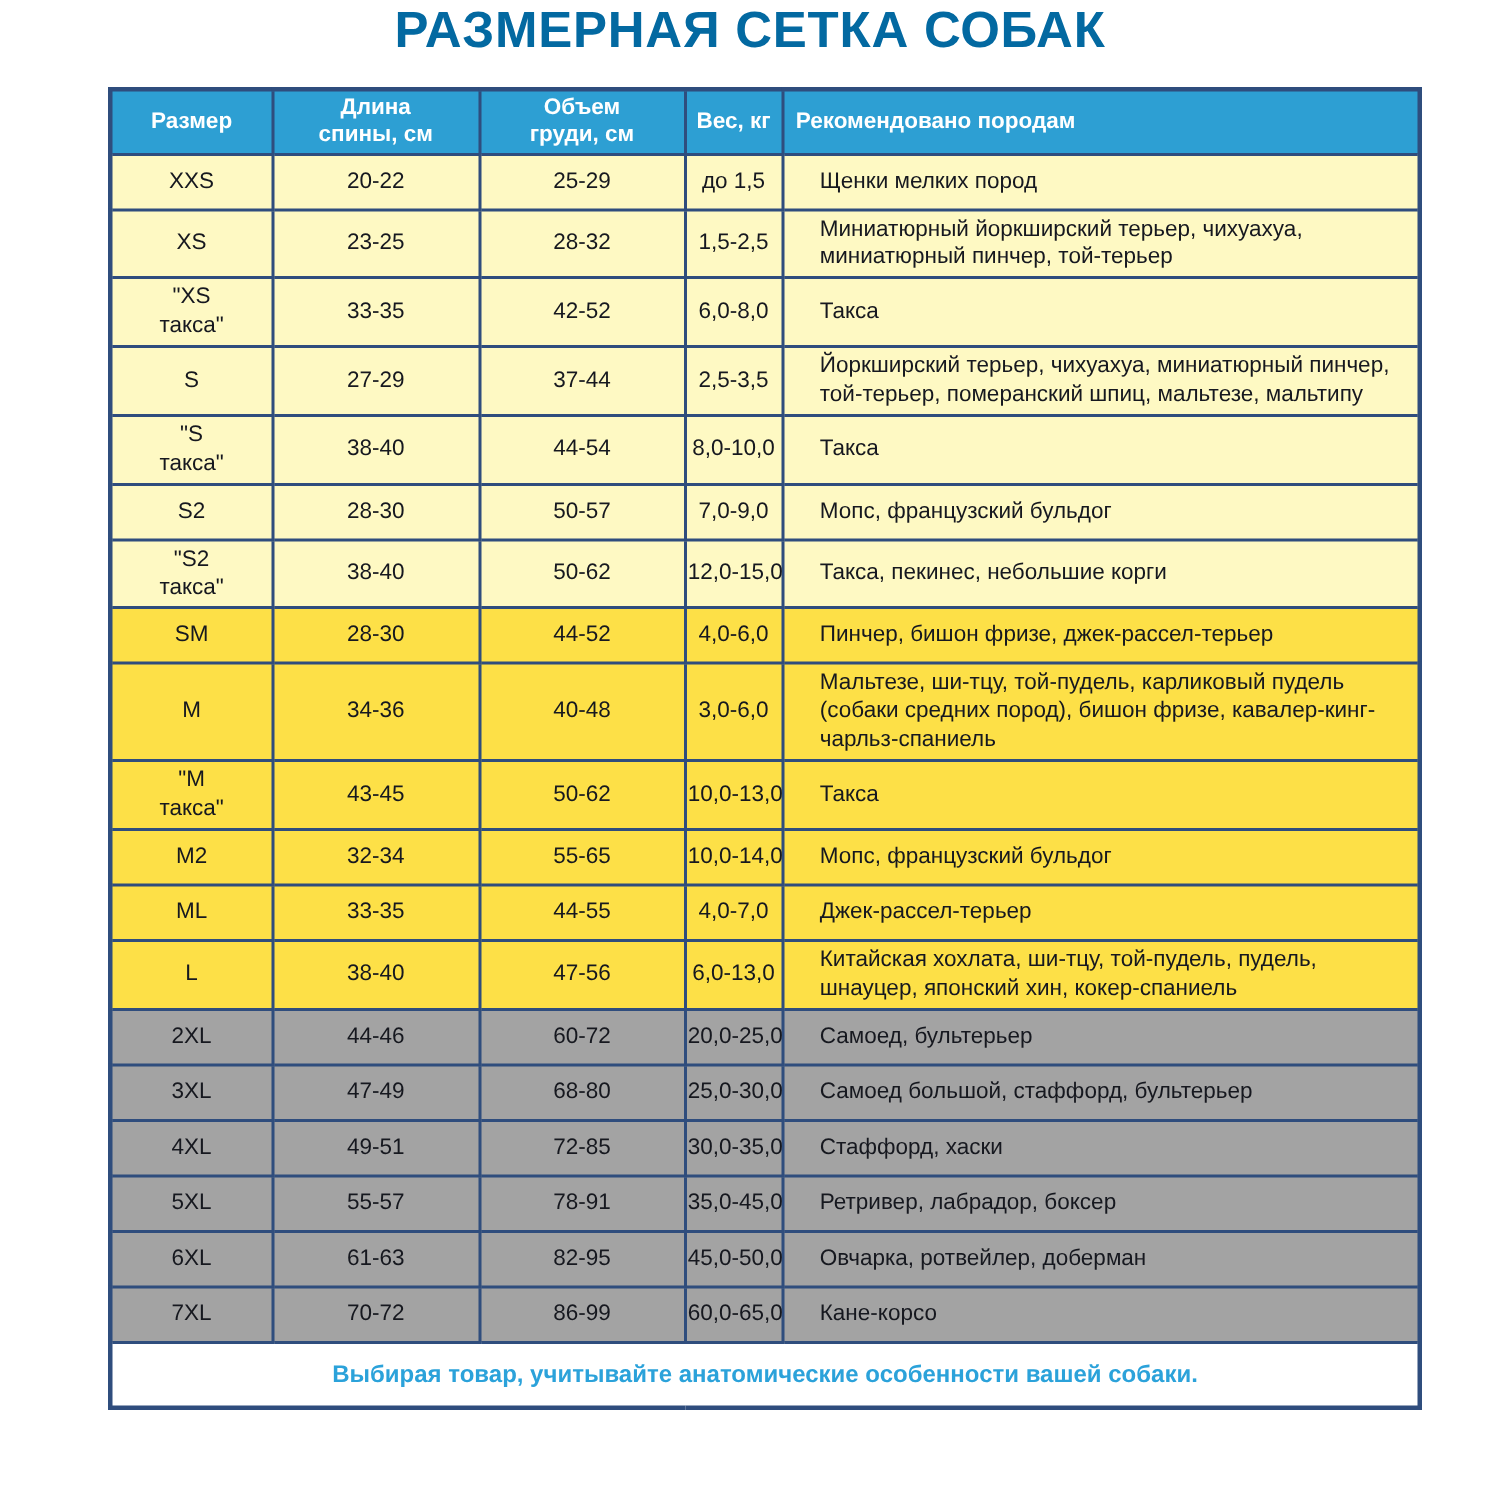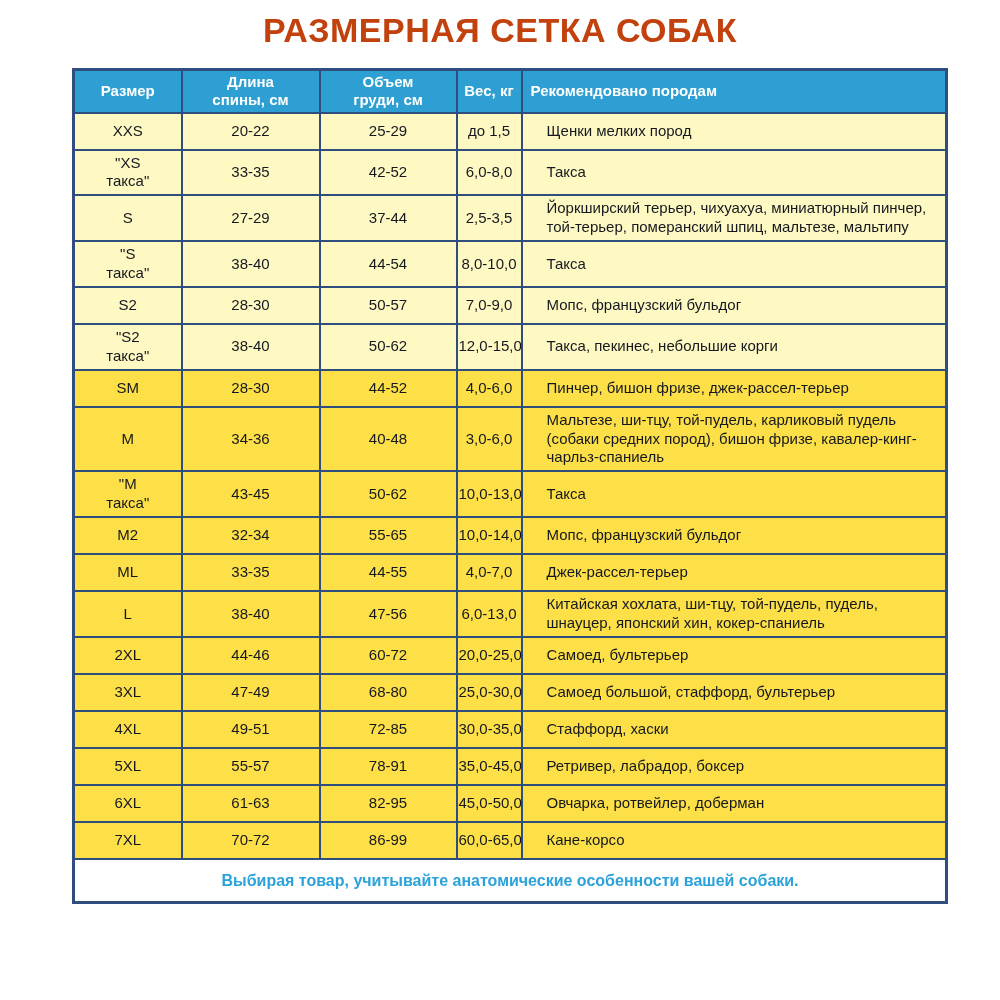--- a/index.html
+++ b/index.html
@@ -5,24 +5,24 @@
   * { margin: 0; padding: 0; box-sizing: border-box; }
   html, body { width: 1000px; background: #ffffff; }
   body {
     height: 1000px;
     font-family: "Liberation Sans", sans-serif;
     color: #16181f;
     overflow: hidden;
   }
   .title {
     text-align: center;
-    color: #c2410c;
+    color: #0369a1;
     font-size: 34px;
     font-weight: bold;
-    padding-top: 11px;
+    padding-top: 1px;
     letter-spacing: 0.5px;
   }
   table.size-table {
     border-collapse: collapse;
     table-layout: fixed;
     width: 873px;
     margin: 18px 0 0 72px;
     border: 3px solid #2f4d7d;
   }
   th, td {
@@ -44,21 +44,21 @@
     height: 37px;
     padding: 3px 4px;
     text-align: center;
     line-height: 1.26;
   }
   td.c-size { white-space: pre-line; }
   td.c-weight { white-space: nowrap; padding-left: 1px; padding-right: 1px; }
   td.c-breeds { text-align: left; padding-left: 24px; padding-right: 6px; }
   tr.band-light td  { background: #fef9c3; }
   tr.band-medium td { background: #fde047; }
-  tr.band-dark td   { background: #fde047; }
+  tr.band-dark td   { background: #a3a3a3; }
   tr.note-row td { background: #ffffff; height: 44px; padding: 4px 6px; }
   .note-line {
     color: #2ba2da;
     font-weight: bold;
     font-size: 16px;
     text-align: center;
     line-height: 1.35;
   }
 </style>
 </head>
@@ -88,20 +88,27 @@
     </thead>
     <tbody>
       <tr class="band-light">
           <td class="c-size">XXS</td>
           <td class="c-num">20-22</td>
           <td class="c-num">25-29</td>
           <td class="c-weight">до 1,5</td>
           <td class="c-breeds">Щенки мелких пород</td>
         </tr>
         <tr class="band-light">
+          <td class="c-size">XS</td>
+          <td class="c-num">23-25</td>
+          <td class="c-num">28-32</td>
+          <td class="c-weight">1,5-2,5</td>
+          <td class="c-breeds">Миниатюрный йоркширский терьер, чихуахуа, миниатюрный пинчер, той-терьер</td>
+        </tr>
+        <tr class="band-light">
           <td class="c-size">"XS
 такса"</td>
           <td class="c-num">33-35</td>
           <td class="c-num">42-52</td>
           <td class="c-weight">6,0-8,0</td>
           <td class="c-breeds">Такса</td>
         </tr>
         <tr class="band-light">
           <td class="c-size">S</td>
           <td class="c-num">27-29</td>

